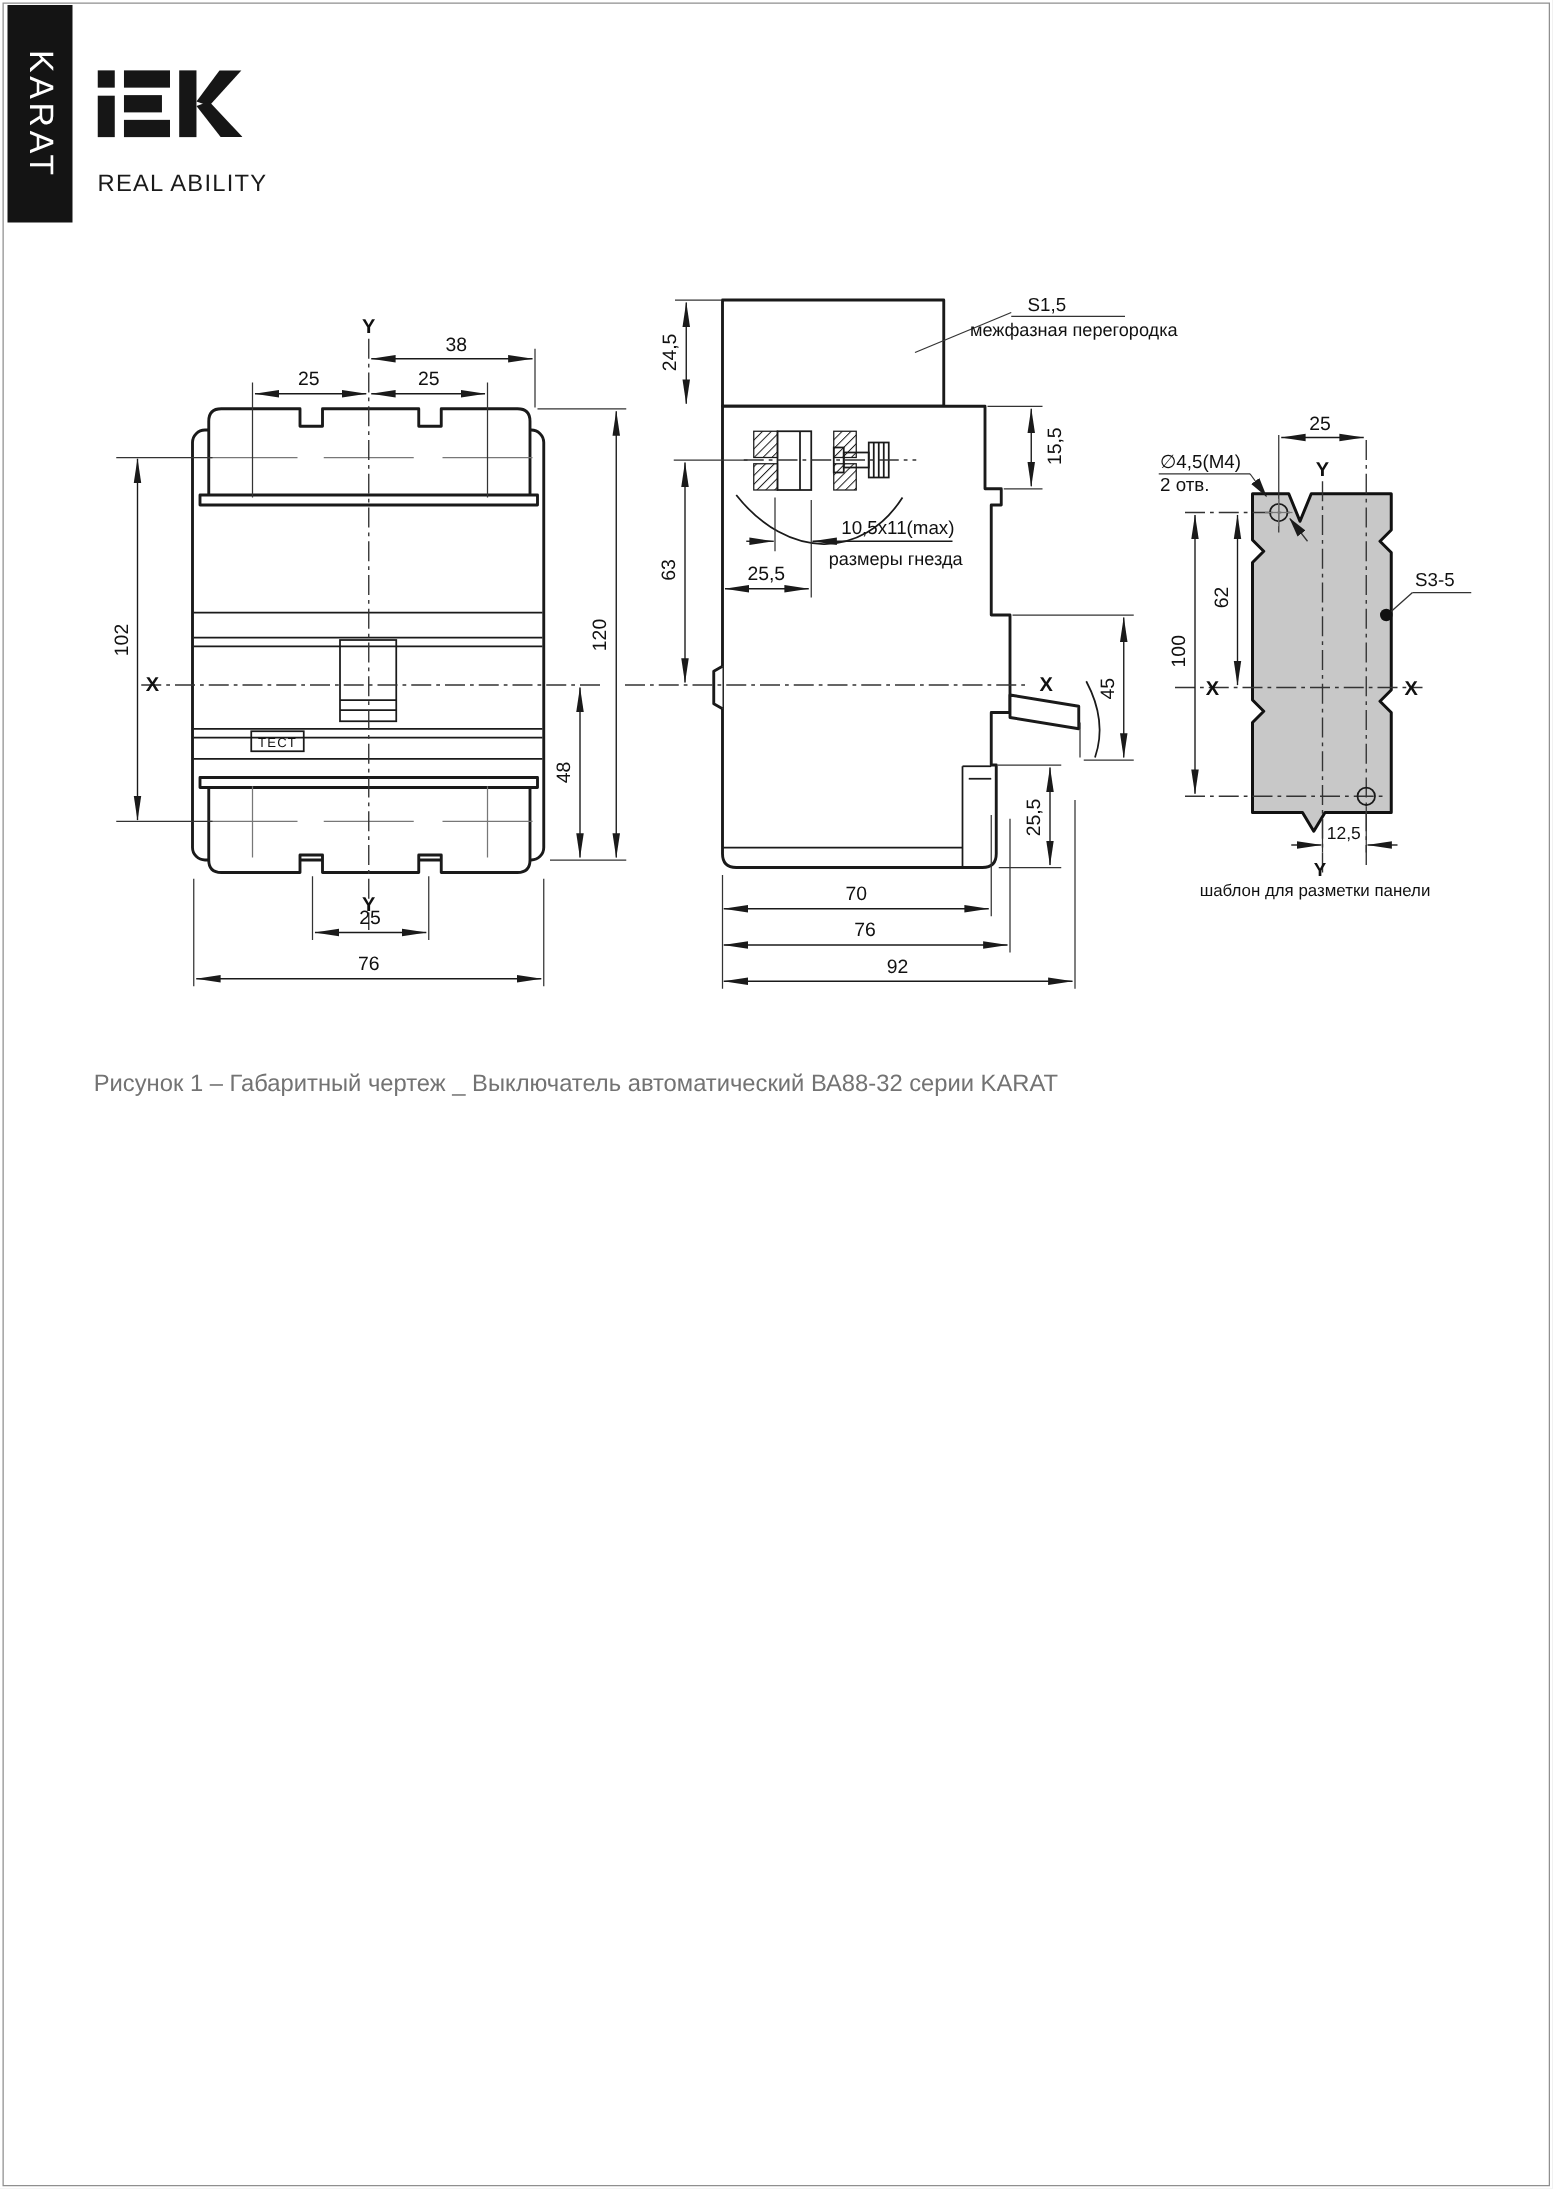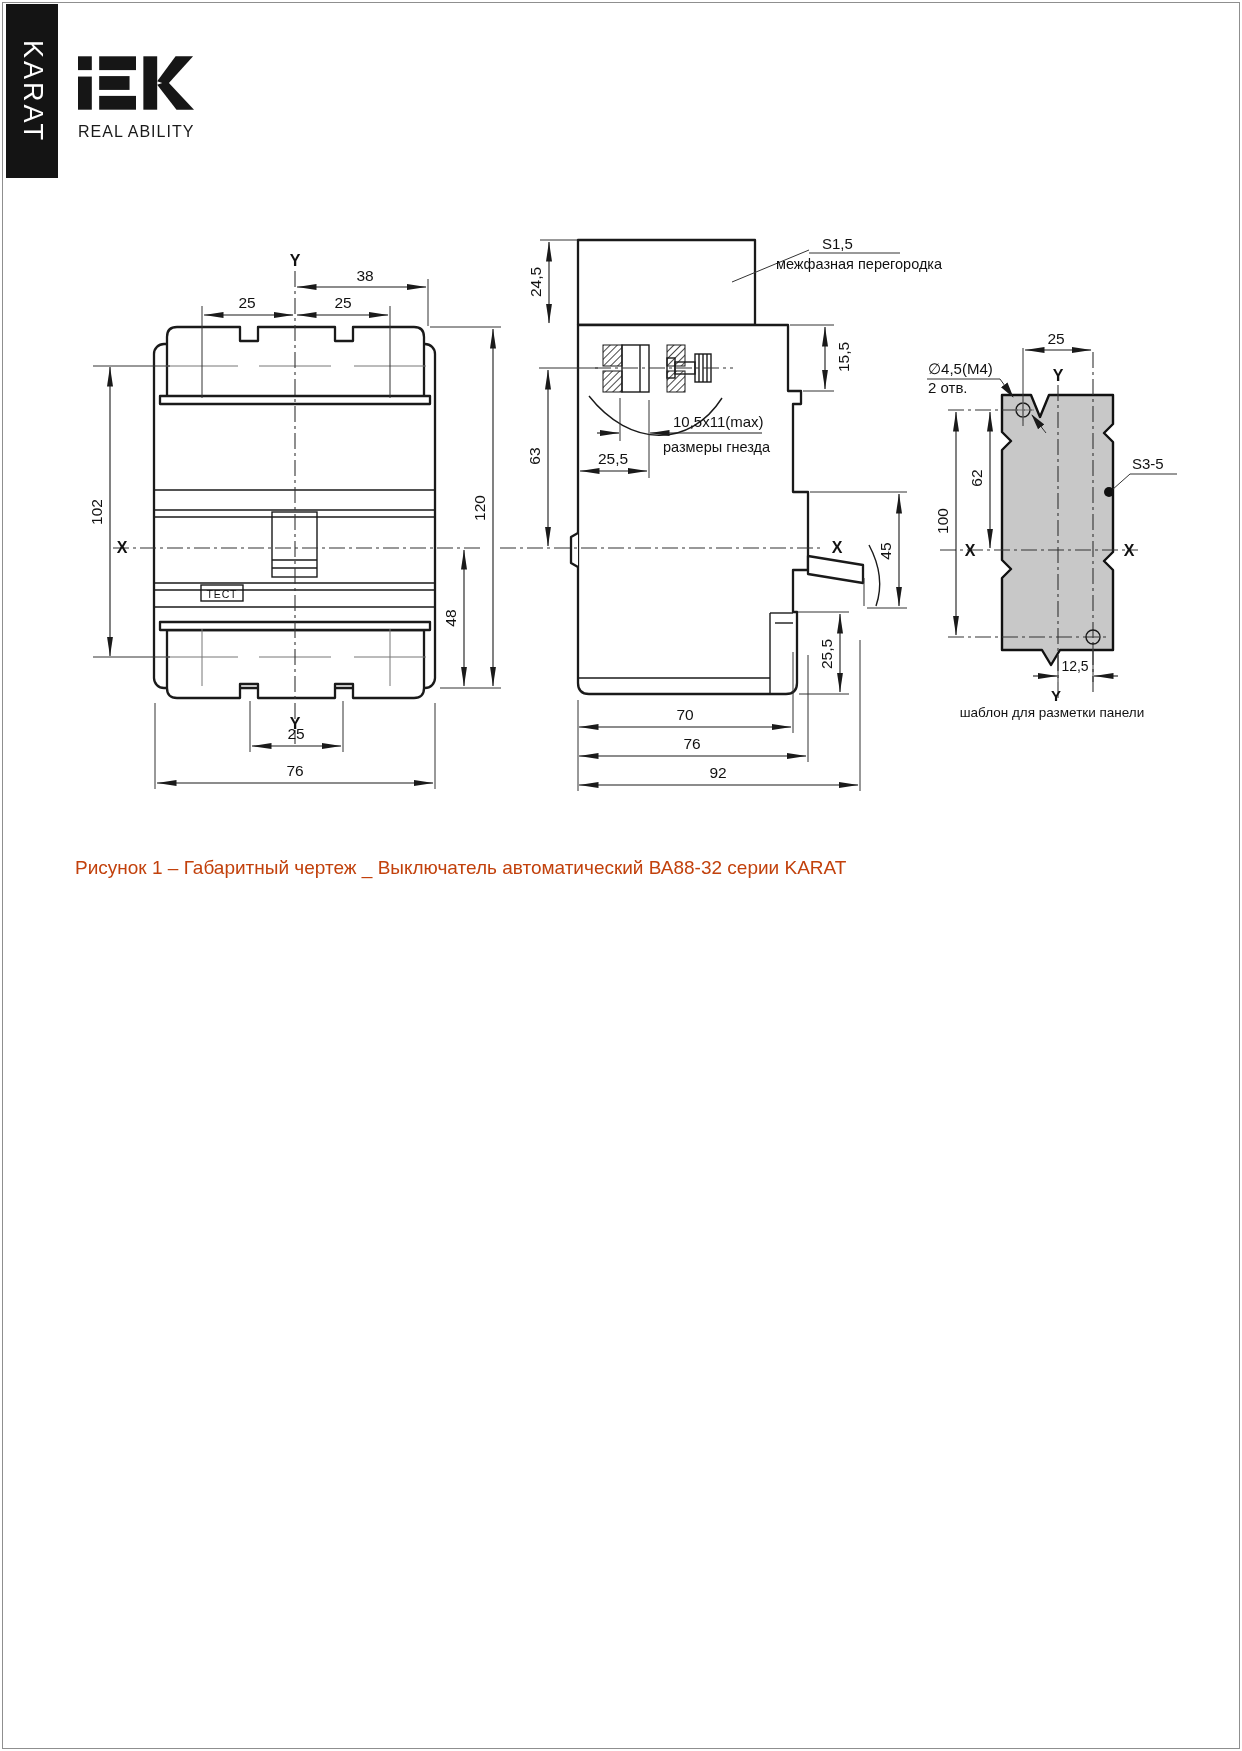--- a/index.html
+++ b/index.html
@@ -4,23 +4,23 @@
 <style>
   html,body{margin:0;padding:0;background:#e8e8e8;}
   .page{position:relative;width:1242px;height:1751px;background:#ffffff;
         font-family:"Liberation Sans",sans-serif;overflow:hidden;}
   .frame{position:absolute;inset:2px;border:1px solid #8f8f8f;pointer-events:none;}
   .karat-bar{position:absolute;left:6px;top:4px;width:52px;height:174px;background:#141414;
              display:flex;align-items:center;justify-content:center;}
   .karat-text{color:#ffffff;font-size:27px;letter-spacing:3px;transform:rotate(90deg);white-space:nowrap;}
   .logo-block{position:absolute;left:78px;top:54px;}
   .iek-logo{display:block;}
-  .tagline{margin-top:11px;font-size:16px;letter-spacing:1px;color:#1a1a1a;}
+  .tagline{margin-top:25px;font-size:19px;letter-spacing:1px;color:#1a1a1a;}
   svg.drawing{position:absolute;left:0;top:0;}
-  .caption{position:absolute;left:75px;top:857px;font-size:19px;color:#c2410c;text-align:center;}
+  .caption{position:absolute;left:75px;top:857px;font-size:19px;color:#737373;text-align:center;}
   .body{stroke:#1a1a1a;stroke-width:2.3;fill:#ffffff;stroke-linejoin:round;}
   .det{stroke:#1a1a1a;stroke-width:1.4;fill:none;}
   .dim{stroke:#1a1a1a;stroke-width:1.1;fill:none;}
   .ext{stroke:#333333;stroke-width:1;fill:none;}
   .cl{stroke:#333333;stroke-width:1.1;fill:none;stroke-dasharray:16 4 3 4;}
   .ch{stroke:#777777;stroke-width:1;fill:none;}
   text.dt{font:15.5px "Liberation Sans",sans-serif;fill:#111;text-anchor:middle;}
   text.lt{font:15px "Liberation Sans",sans-serif;fill:#111;text-anchor:start;}
   text.ax{font:bold 16px "Liberation Sans",sans-serif;fill:#111;text-anchor:middle;}
   text.tiny{font:10.5px "Liberation Sans",sans-serif;fill:#111;text-anchor:middle;letter-spacing:1px;}

